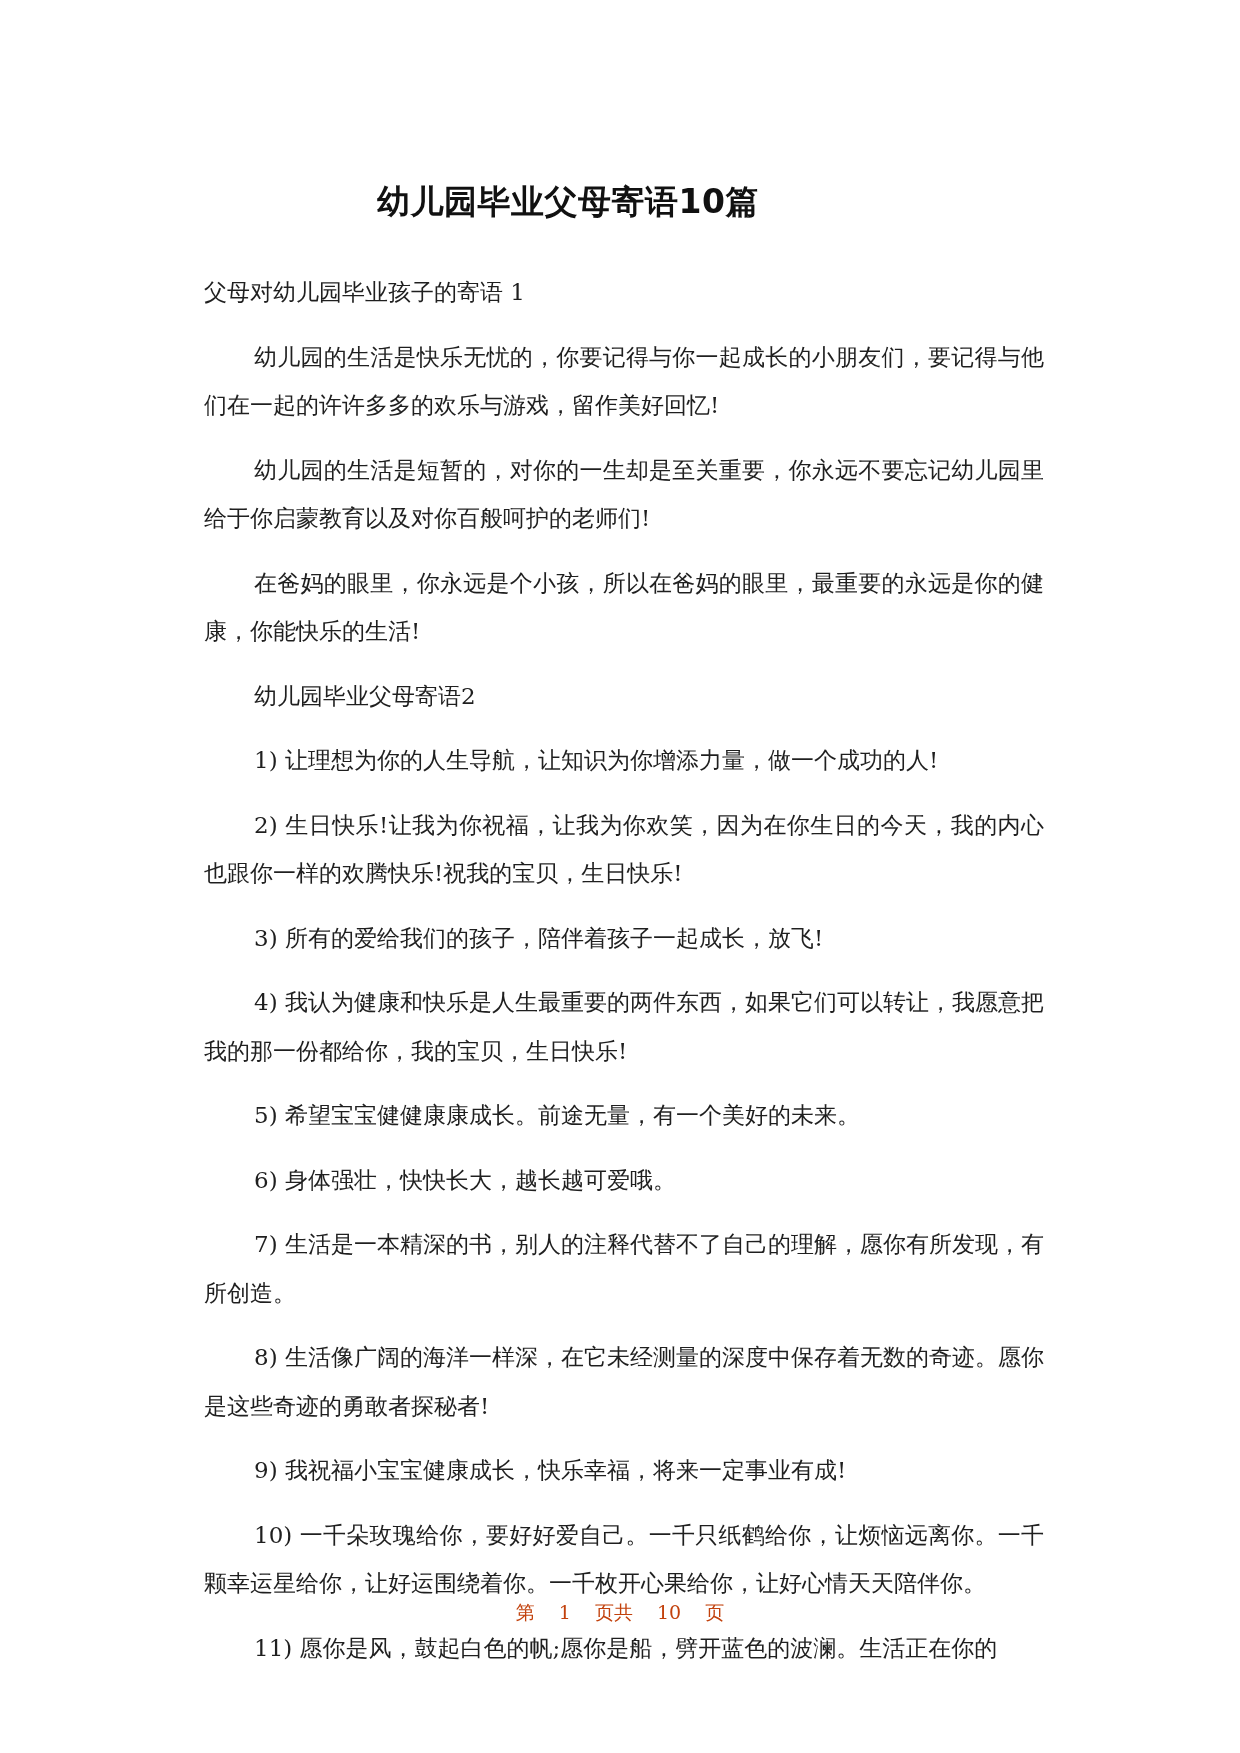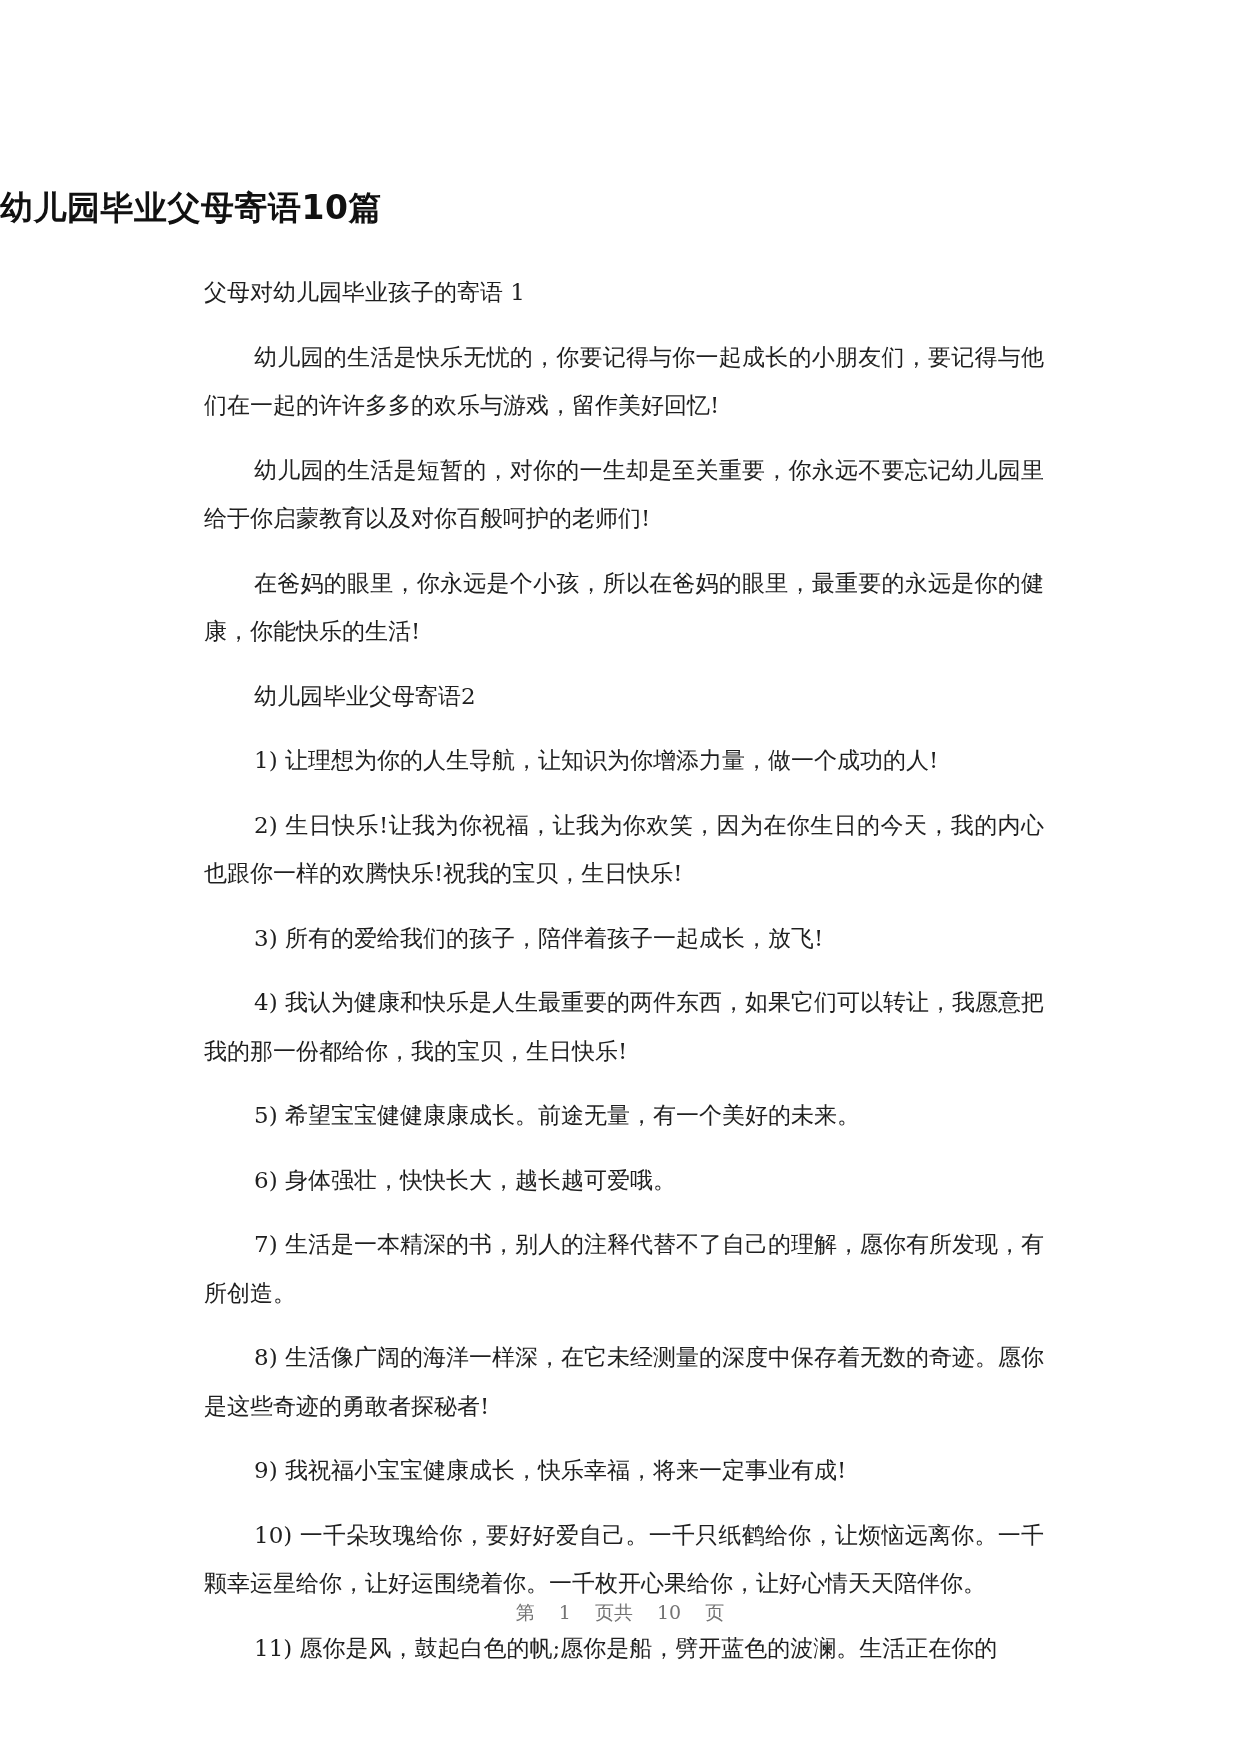--- a/index.html
+++ b/index.html
@@ -19,21 +19,22 @@
       position: absolute;
       left: 0; top: 0;
       width: 1240px;
       height: 1753px;
       background: #ffffff;
     }
     .title {
       position: absolute;
       left: 0;
       width: 1136px;
-      top: 186px;
+      top: 180px;
+      text-align: center;
       font-family: "DejaVu Sans", "Liberation Sans", sans-serif;
       font-weight: bold;
       font-size: 33px;
       line-height: 44px;
       color: #111111;
       letter-spacing: 0.5px;
     }
     .body-text {
       position: absolute;
       left: 188px;
@@ -49,21 +50,21 @@
       color: #1f1f1f;
     }
     .indent { text-indent: 50px; }
     .footer {
       position: absolute;
       left: 0;
       width: 1240px;
       top: 1600px;
       text-align: center;
       font-size: 19px;
-      color: #737373;
+      color: #c2410c;
       word-spacing: 0;
     }
     .footer span { margin: 0 9px; }
   </style>
 </head>
 <body>
 
 <div class="page">
   <div class="title">幼儿园毕业父母寄语10篇</div>
 

